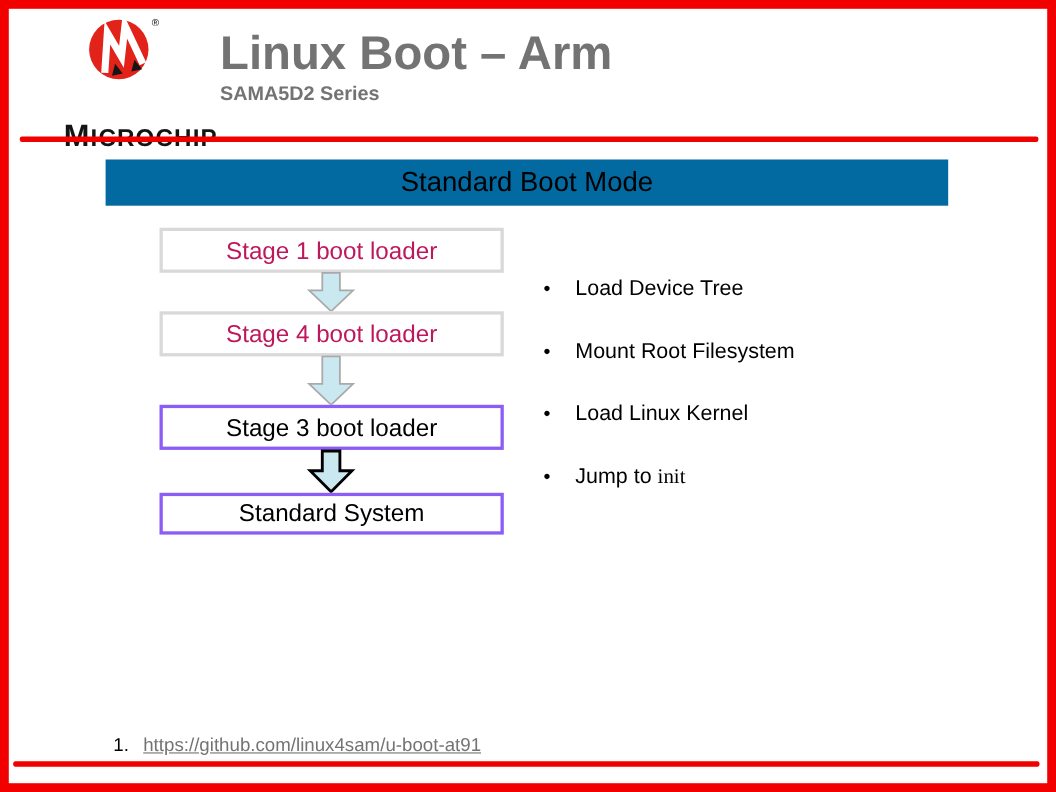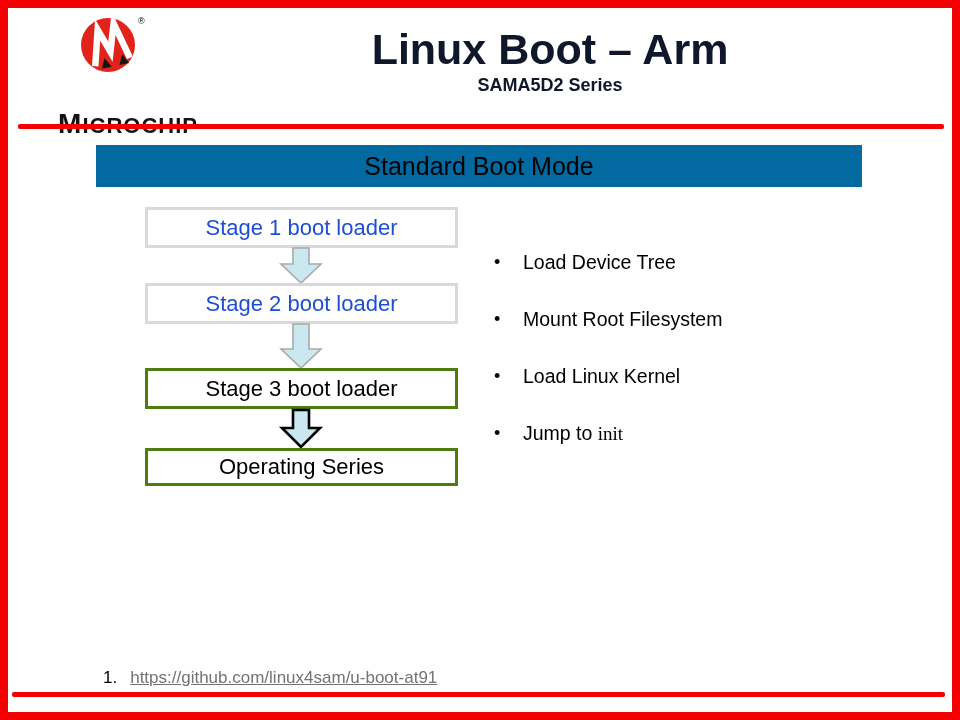--- a/index.html
+++ b/index.html
@@ -13,42 +13,42 @@
   .logo{position:absolute;left:56px;top:12px;width:160px;height:100px;}
   .logo svg{position:absolute;left:0;top:0;}
   .wordmark{
     position:absolute;left:-28px;top:64px;width:200px;text-align:center;
     color:#141414;font-weight:700;letter-spacing:1px;white-space:nowrap;margin-top:32px;
   }
   .wordmark .wm-initial{font-size:28px;}
   .wordmark .wm-rest{font-size:22px;}
 
   
-  .titles{position:absolute;left:200px;top:24px;width:700px;text-align:center;color:#0f172a;}
+  .titles{position:absolute;left:200px;top:24px;width:700px;text-align:left;color:#737373;}
   .titles h1{margin:0;font-size:43px;line-height:1.18;font-weight:700;}
   .titles h2{margin:1px 0 0 0;font-size:18px;line-height:1.1;font-weight:700;}
 
   .rule{position:absolute;background:#f20000;height:5px;border-radius:2px;}
   .rule-top{left:18px;top:124px;width:926px;}
   .rule-bottom{left:12px;top:692px;width:933px;}
 
   
   .banner{
     position:absolute;left:96px;top:145px;width:766px;height:42px;
     background:#0369a1;color:#000;font-size:25px;
     display:flex;align-items:center;justify-content:center;
   }
 
   
   .stage-box{
     position:absolute;left:145px;width:313px;box-sizing:border-box;background:#fff;
     display:flex;align-items:center;justify-content:center;font-size:22px;
   }
-  .ghost{border:3px solid #d9d9d9;color:#1d4ed8;}
-  .active{border:3px solid #4d7c0f;color:#000;}
+  .ghost{border:3px solid #d9d9d9;color:#be185d;}
+  .active{border:3px solid #8b5cf6;color:#000;}
   .arrow{position:absolute;left:278px;}
 
   
   .uboot-heading{position:absolute;left:520px;top:192px;width:352px;text-align:center;font-size:24px;}
   .uboot-heading a{color:#0000f0;text-decoration:underline;cursor:pointer;}
   .uboot-heading sup{font-size:14px;}
   .uboot-list{position:absolute;left:492px;top:218px;margin:0;padding:0;list-style:none;}
   .uboot-list li{
     position:relative;padding-left:31px;font-size:19.5px;line-height:26px;color:#000;margin-top:31px;
   }
@@ -87,33 +87,33 @@
   <div class="rule rule-top"></div>
 
   <div class="banner">Standard Boot Mode</div>
 
   <div class="stage-box ghost" style="top:207px;height:41px;">Stage 1 boot loader</div>
 
   <svg class="arrow" style="top:247px;" width="46" height="37" viewBox="0 0 46 37">
     <polygon points="15,1 31,1 31,17 43,17 23,36 3,17 15,17" fill="#c9e8ef" stroke="#a9a9a9" stroke-width="1.6"></polygon>
   </svg>
 
-  <div class="stage-box ghost" style="top:283px;height:41px;">Stage 2 boot loader</div>
+  <div class="stage-box ghost" style="top:283px;height:41px;">Stage 4 boot loader</div>
 
   <svg class="arrow" style="top:323px;" width="46" height="46" viewBox="0 0 46 46">
     <polygon points="15,1 31,1 31,26 43,26 23,45 3,26 15,26" fill="#c9e8ef" stroke="#a9a9a9" stroke-width="1.6"></polygon>
   </svg>
 
   <div class="stage-box active" style="top:368px;height:41px;">Stage 3 boot loader</div>
 
   <svg class="arrow" style="top:408px;" width="46" height="41" viewBox="0 0 46 41">
     <polygon points="15,2 31,2 31,20 42,20 23,39 4,20 15,20" fill="#c9e8ef" stroke="#000000" stroke-width="2.6"></polygon>
   </svg>
 
-  <div class="stage-box active" style="top:448px;height:38px;">Operating Series</div>
+  <div class="stage-box active" style="top:448px;height:38px;">Standard System</div>
 
 
   <ul class="uboot-list">
     <li><span>Load Device Tree</span></li>
     <li><span>Mount Root Filesystem</span></li>
     <li><span>Load Linux Kernel</span></li>
     <li><span>Jump to </span><span class="inline-code">init</span></li>
   </ul>
 
   <div class="footnote">

